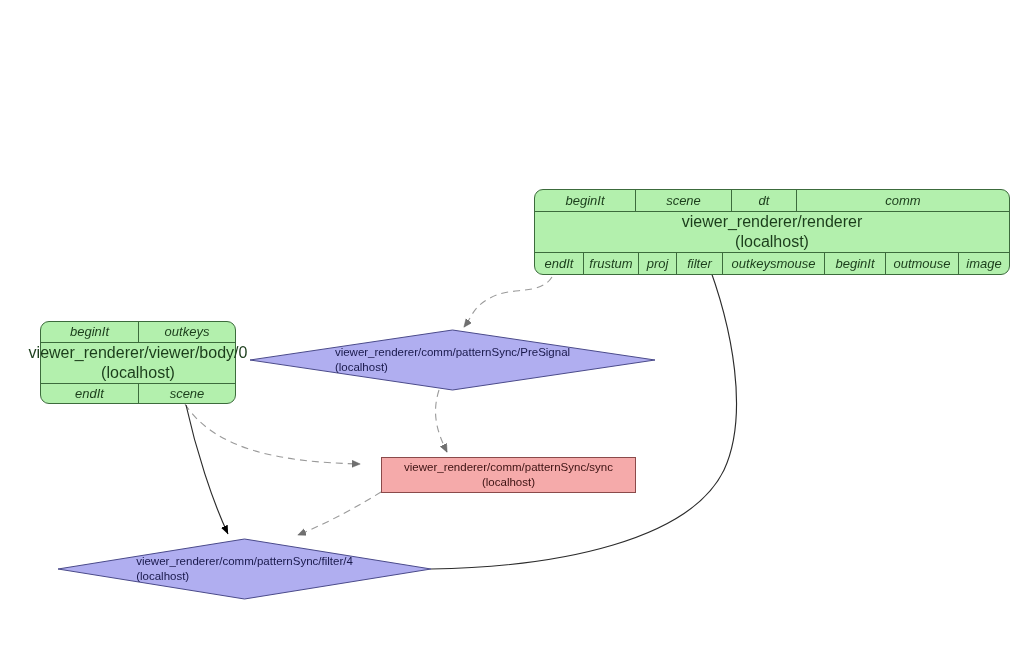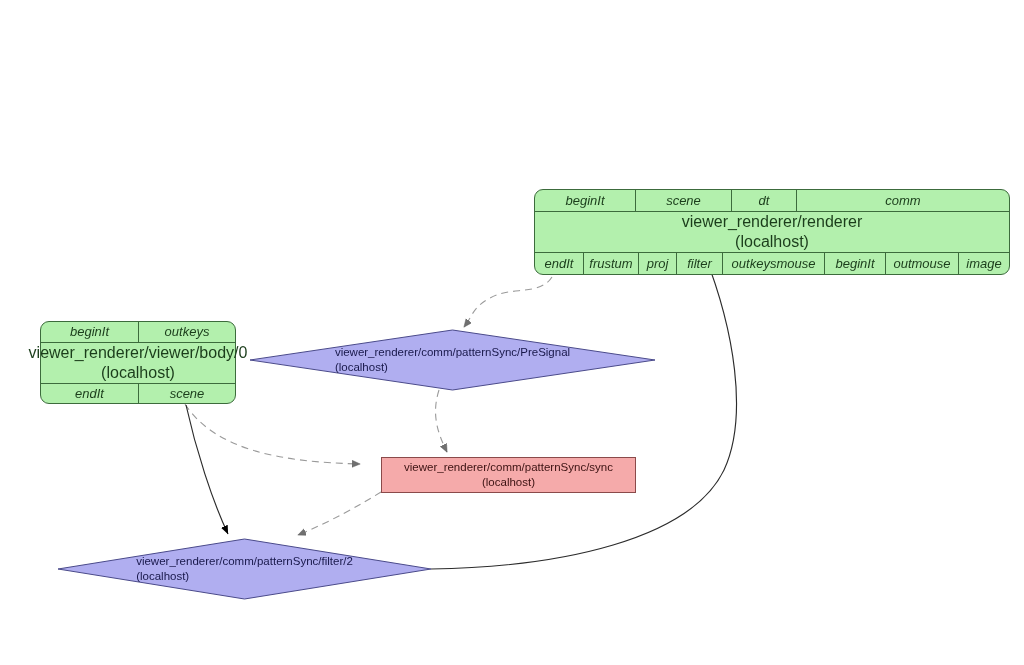--- a/index.html
+++ b/index.html
@@ -210,19 +210,19 @@
       <span style="display:block">(localhost)</span>
     </div>
   </div>
 
   <div class="diamond-wrap" style="left:58px; top:539px; width:373px; height:60px;">
     <svg width="373" height="60" viewBox="0 0 373 60">
       <polygon points="186.5,0 373,30 186.5,60 0,30" fill="#b0aef0" stroke="#4a4a8a" stroke-width="1"></polygon>
     </svg>
     <div class="diamond-label">
       <div>
-        <span>viewer_renderer/comm/patternSync/filter/2</span>
+        <span>viewer_renderer/comm/patternSync/filter/4</span>
         <span style="display:block">(localhost)</span>
       </div>
     </div>
   </div>
 
 </div>
 
 </body></html>

